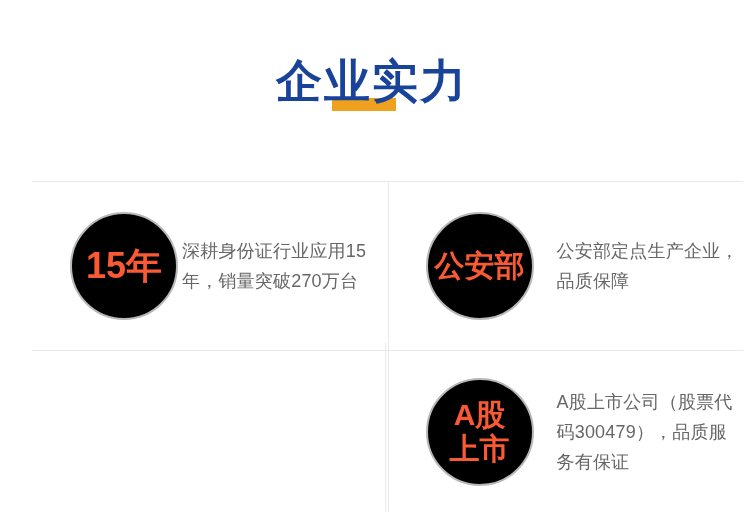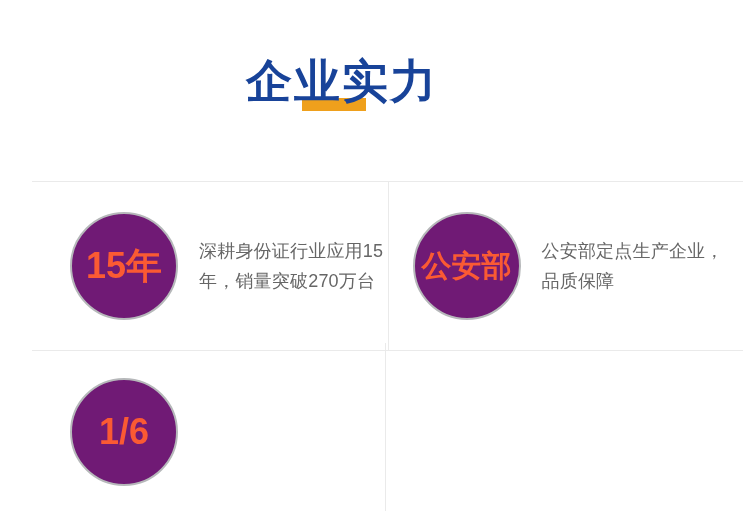--- a/index.html
+++ b/index.html
@@ -16,20 +16,21 @@
   }
 
   
   .title-block {
     position: absolute;
     left: 0;
     top: 58px;
     width: 684px;
     text-align: center;
     height: 70px;
+    padding-left: 30px;
   }
   .title-inner {
     display: inline-block;
     position: relative;
     line-height: 1;
   }
   .title-text {
     font-size: 46px;
     font-weight: bold;
     letter-spacing: 2px;
@@ -71,22 +72,23 @@
     flex: 0 0 50%;
     display: flex;
     align-items: center;
     box-sizing: border-box;
     position: relative;
   }
   .cell.col-left {
     padding-left: 38px;
   }
   .cell.col-right {
-    padding-left: 24px;
+    padding-left: 18px;
     border-left: 1px solid #eaeaea;
+    gap: 19px;
   }
   .cell.col-right::before {
     
     content: "";
   }
 
   
   .divider-ext {
     position: absolute;
     left: 385px;
@@ -100,21 +102,21 @@
   .badge {
     width: 108px;
     height: 108px;
     min-width: 108px;
     border: 2px solid #b6b8ba;
     border-radius: 50%;
     display: flex;
     align-items: center;
     justify-content: center;
     box-sizing: border-box;
-    background: #701a75;
+    background: #000000;
   }
   .badge-label {
     color: #FA5A33;
     font-weight: bold;
     text-align: center;
     line-height: 1.05;
     white-space: pre-line;
   }
   .badge-label.size-lg {
     font-size: 36px;
@@ -124,21 +126,21 @@
     font-size: 30px;
     letter-spacing: 0px;
   }
   .badge-label.size-two-line {
     font-size: 30px;
     line-height: 1.12;
   }
 
   
   .desc {
-    margin-left: 21px;
+    margin-left: 4px;
     color: #666666;
     font-size: 18px;
     line-height: 30px;
     max-width: 185px;
     letter-spacing: 0.2px;
   }
   .cell.col-right .desc {
     max-width: 190px;
   }
 </style>
@@ -168,23 +170,27 @@
         <span class="badge-label size-md">公安部</span>
       </div>
       <div class="desc">公安部定点生产企业，品质保障</div>
     </div>
 
   </div>
 
   <div class="grid-row row-2">
 
     <div class="cell col-left">
-      <div class="badge">
-        <span class="badge-label size-lg">1/6</span>
-      </div>
     </div>
 
+    <div class="cell col-right">
+      <div class="badge">
+        <span class="badge-label size-two-line">A股
+上市</span>
+      </div>
+      <div class="desc">A股上市公司（股票代码300479），品质服务有保证</div>
+    </div>
 
   </div>
 
 </div>
 
 <div class="divider-ext"></div>
 
 </body></html>

